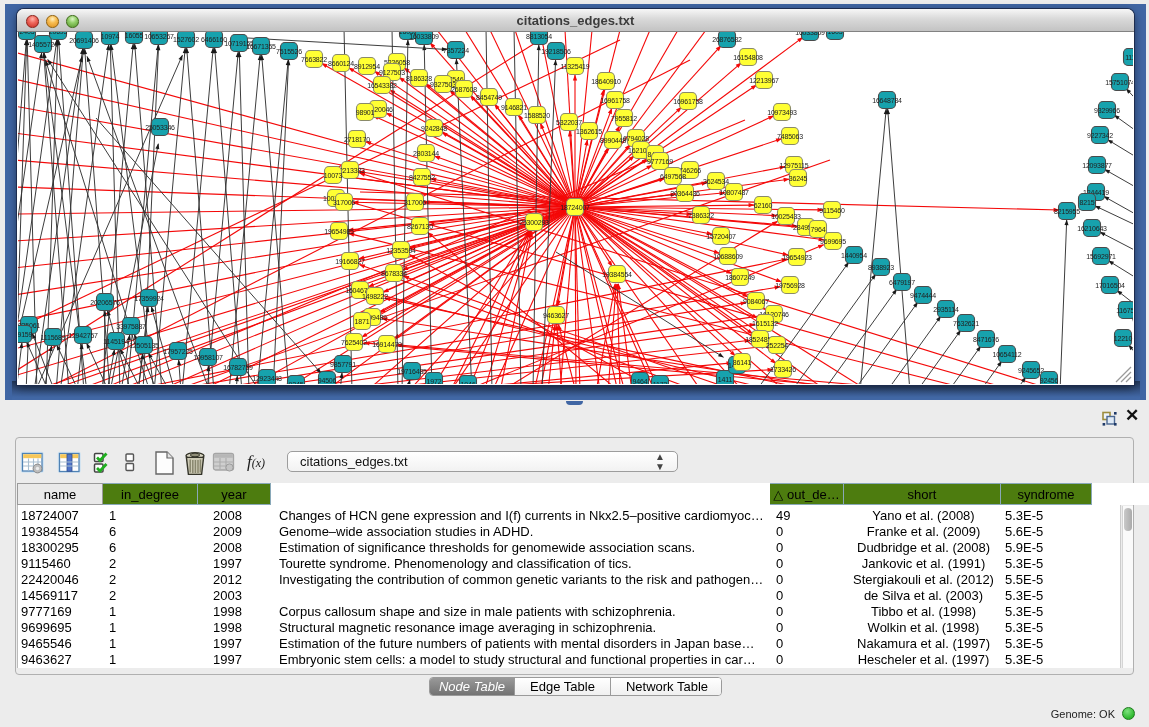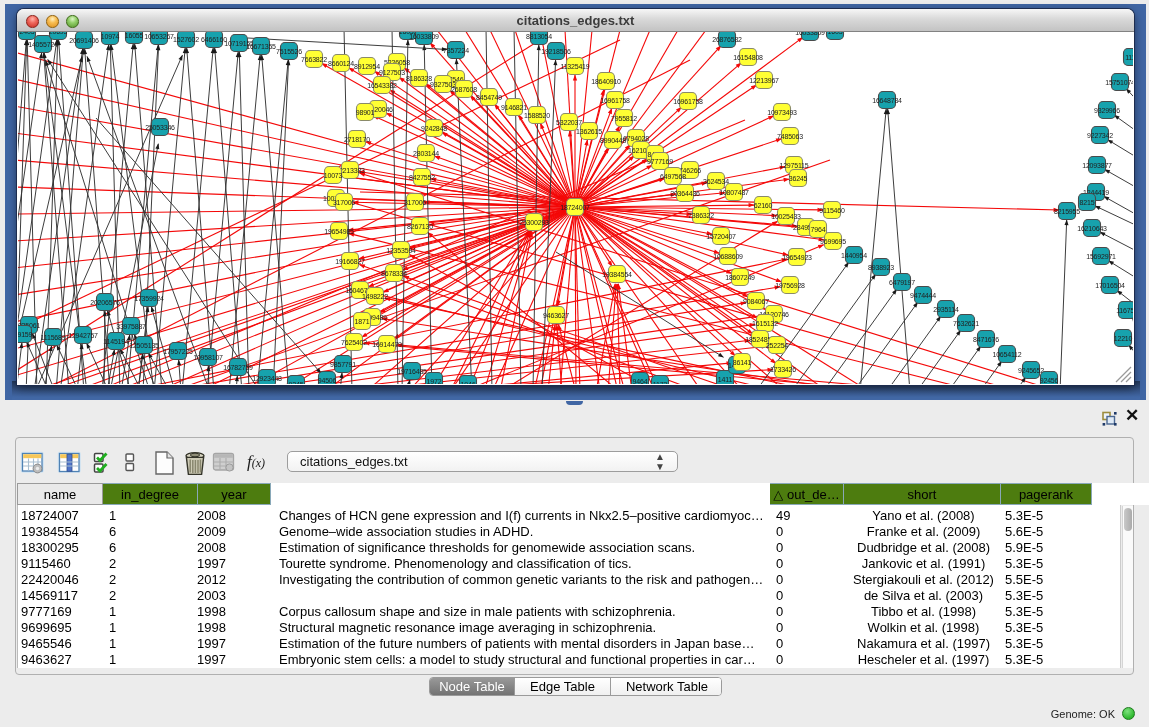--- a/index.html
+++ b/index.html
@@ -49,35 +49,35 @@
   background:#fff;}
 .th {position:absolute; top:0; height:22px; font-size:13px; color:#000;
   text-align:center; line-height:21px; background:#4d7c0f;
   border:1px solid #89a8b8; border-left:none;}
 .th.first {border-left:1px solid #9a9a9a; background:#e9e9e9; border-right:1px solid #9a9a9a; border-top-color:#9a9a9a; border-bottom-color:#9a9a9a;}
 #tbody {position:absolute; left:17px; top:505px; width:1104px; height:163px;
   background:#fff; border-left:1px solid #bbb; border-right:1px solid #ccc;}
 .tr {position:absolute; left:17px; width:1104px; height:16px; font-size:13px;
   color:#000; white-space:nowrap;}
 .tr span {position:absolute; top:0; line-height:16px; overflow:hidden;}
-.c0 {left:4px; width:85px;} .c1 {left:92px;} .c2 {left:180px;text-align:center;}
+.c0 {left:4px; width:85px;} .c1 {left:92px;} .c2 {left:196px;text-align:center;}
 .c3 {left:262px; width:492px;} .c4 {left:759px;}
 .c5 {left:828px; width:157px; text-align:center;} .c6 {left:988px;}
 
 #sb {position:absolute; left:1122px; top:506px; width:11px; height:162px;
   background:#fafafa; border-left:1px solid #d5d5d5;}
 #sbt {position:absolute; left:1123.5px; top:508px; width:8px; height:23px;
   background:linear-gradient(90deg,#c9c9c9,#ababab); border-radius:4px;}
 
 #tabs {position:absolute; left:429px; top:677px; width:293px; height:19px;
   border:1px solid #9a9a9a; border-radius:4px; overflow:hidden;
   font-size:13px; text-align:center; background:#fff;}
 .seg {position:absolute; top:0; height:19px; line-height:18px; color:#000;
   background:linear-gradient(#ffffff,#eeeeee); border-right:1px solid #9a9a9a;}
-.seg.sel {background:linear-gradient(#999999,#6e6e6e); color:#fff;}
+.seg.sel {background:linear-gradient(#999999,#6e6e6e); color:#fff;font-style:italic;}
 
 #flt {position:absolute; left:1102px; top:411px; width:15px; height:15px;}
 #cls {position:absolute; left:1125px; top:405px; font-size:17px; font-weight:bold;
   color:#111;}
 #mem {position:absolute; right:34px; top:708px; font-size:11px; color:#222;}
 #memdot {position:absolute; right:14px; top:707px; width:13px; height:13px;
   border-radius:50%; background:radial-gradient(circle at 40% 30%,#7fe27f,#2eb82e 70%);
   border:1px solid #1d7a1d;}
 </style></head>
 <body>
@@ -728,21 +728,21 @@
 </svg>
 <div class="fx">f<span>(x)</span></div>
 
   <div id="dd">citations_edges.txt<span class="ar">▲<br>▼</span></div>
   <div id="thead">
     <span class="th first" style="left:0; width:86px;">name</span>
     <span class="th" style="left:86px; width:95px;">in_degree</span>
     <span class="th" style="left:181px; width:73px;">year</span>
     <span class="th" style="left:753px; width:74px;">△ out_de…</span>
     <span class="th" style="left:827px; width:157px;">short</span>
-    <span class="th" style="left:984px; width:91px;">pagerank</span>
+    <span class="th" style="left:984px; width:91px;">syndrome</span>
   </div>
   <div id="tbody"></div>
   <div class="tr" style="top:508px">
       <span class="c0">18724007</span>
       <span class="c1">1</span>
       <span class="c2">2008</span>
       <span class="c3">Changes of HCN gene expression and I(f) currents in Nkx2.5–positive cardiomyoc…</span>
       <span class="c4">49</span>
       <span class="c5">Yano et al. (2008)</span>
       <span class="c6">5.3E-5</span>

